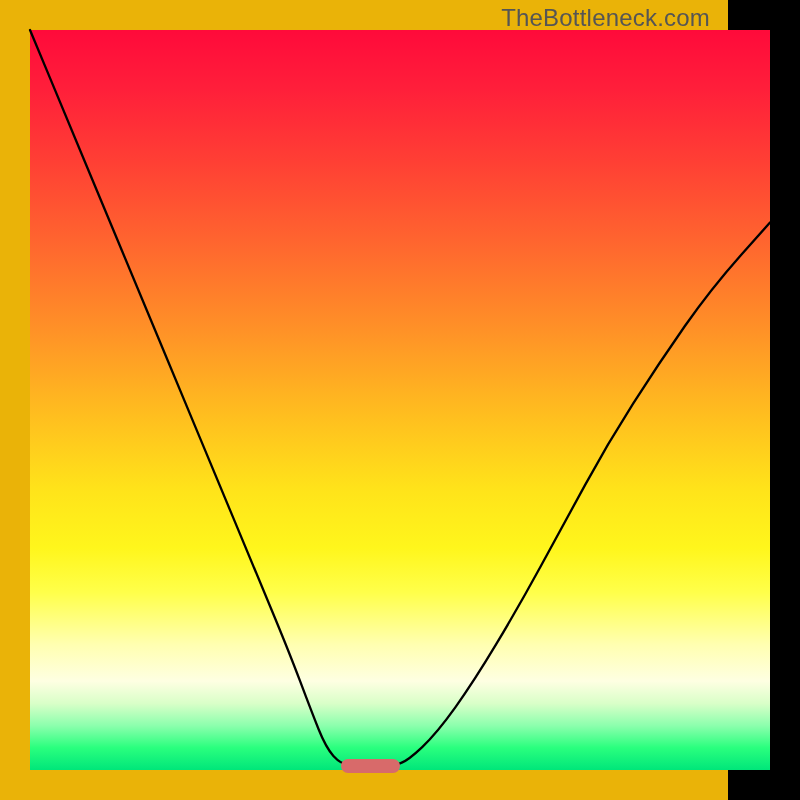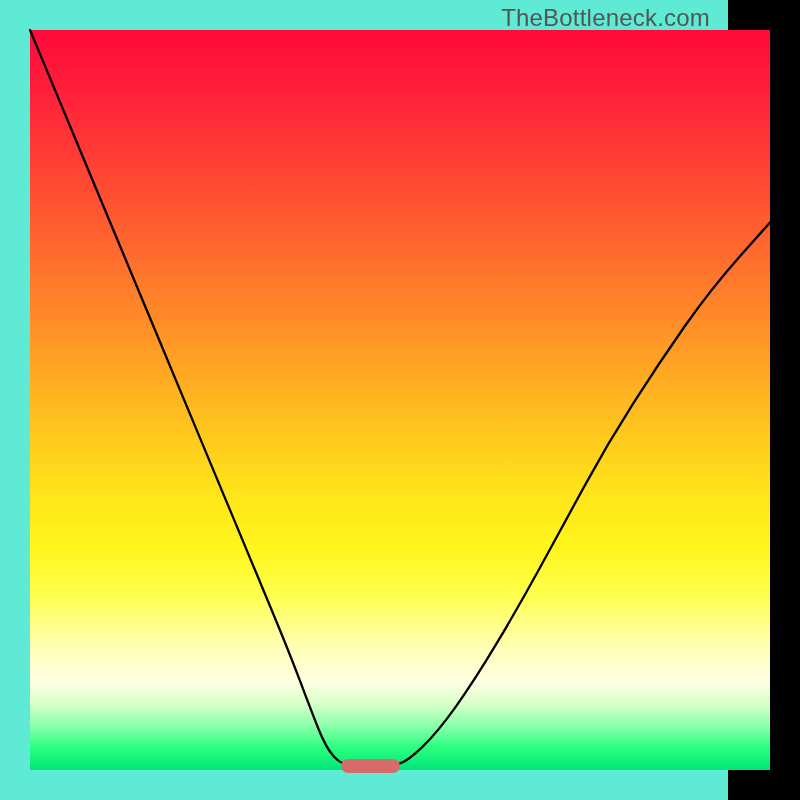--- a/index.html
+++ b/index.html
@@ -8,21 +8,21 @@
     width: 800px;
     height: 800px;
     overflow: hidden;
     background: #000;
     font-family: Arial, Helvetica, sans-serif;
   }
   .frame {
     position: relative;
     width: 728px;
     height: 800px;
-    background: #5eead4;
+    background: #eab308;
   }
   .watermark {
     position: absolute;
     top: 4px;
     right: 18px;
     color: #555;
     font-size: 24px;
     font-weight: 400;
     letter-spacing: 0.2px;
   }

